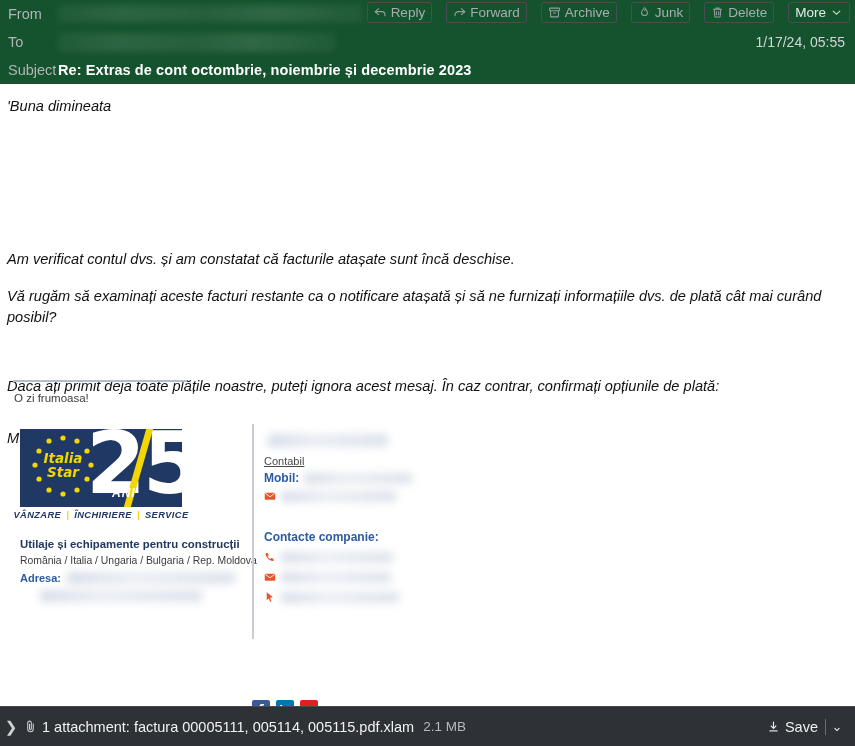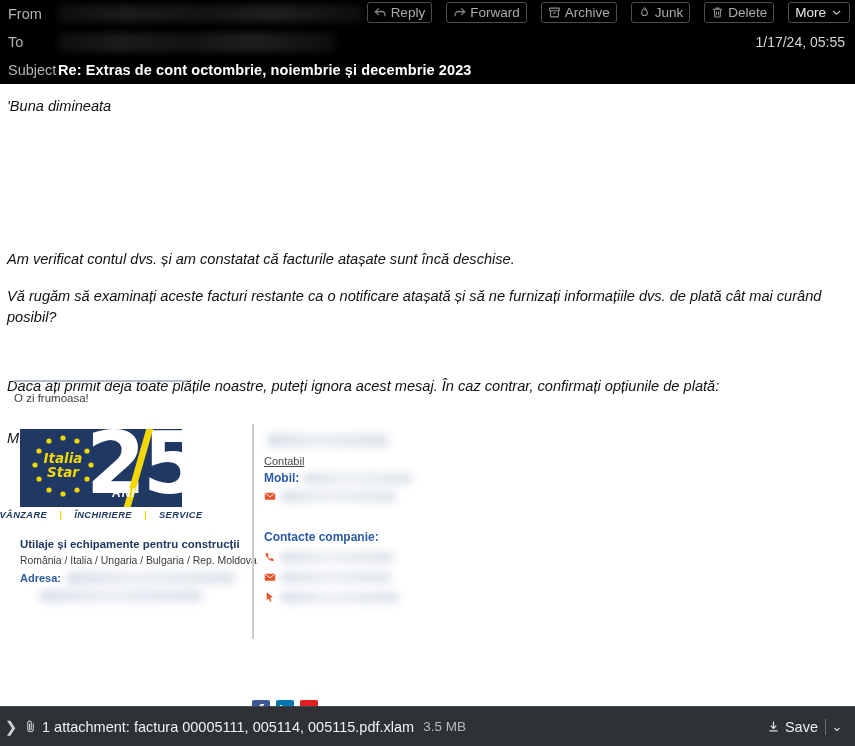--- a/index.html
+++ b/index.html
@@ -10,21 +10,21 @@
     overflow: hidden;
     background: #ffffff;
     font-family: "Liberation Sans", "DejaVu Sans", sans-serif;
   }
 
   
   .mail-header {
     position: relative;
     width: 855px;
     height: 84px;
-    background: #000000;
+    background: #14532d;
     color: #c8cacd;
     font-size: 14.5px;
   }
   .hdr-row {
     position: absolute;
     left: 0; right: 0;
     height: 28px;
     display: flex;
     align-items: center;
   }
@@ -195,21 +195,21 @@
     font-weight: bold;
     font-style: italic;
     letter-spacing: 1px;
   }
   .logo-tagline {
     margin-top: 3px;
     width: 162px;
     display: flex;
     align-items: center;
     justify-content: center;
-    gap: 12px;
+    gap: 5px;
     font-size: 9.3px;
     font-weight: bold;
     font-style: italic;
     color: #1f3864;
     letter-spacing: .4px;
     white-space: nowrap;
   }
   .tag-sep { color: #f2d705; font-weight: bold; }
 
   .sig-title {
@@ -582,21 +582,21 @@
 </div>
 
 <div class="attach-bar">
   <span class="att-chevron">❯</span>
   <span class="att-clip">
     <svg viewBox="0 0 16 18" fill="none" stroke="currentColor" stroke-width="1.3">
       <path d="M11.4 5.2 V12 a3.4 3.4 0 0 1 -6.8 0 V4.6 a2.2 2.2 0 0 1 4.4 0 V11.8 a1.1 1.1 0 0 1 -2.2 0 V5.6"></path>
     </svg>
   </span>
   <span class="att-text">1 attachment: factura 00005111, 005114, 005115.pdf.xlam</span>
-  <span class="att-size">3.5 MB</span>
+  <span class="att-size">2.1 MB</span>
   <span class="att-right">
     <span class="att-save">
       <span>
         <svg viewBox="0 0 16 16" fill="none" stroke="currentColor" stroke-width="1.4">
           <path d="M8 2 V10"></path>
             <path d="M4.6 7 L8 10.4 L11.4 7"></path>
             <path d="M3 13.4 H13"></path>
         </svg>
       </span>
       <span>Save</span>

